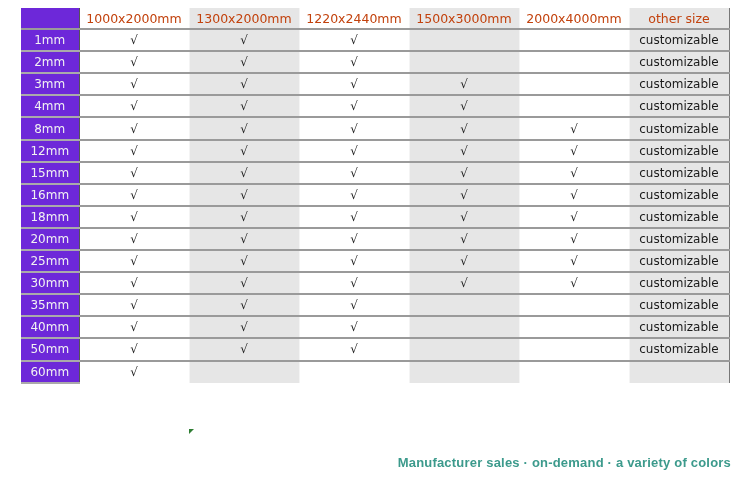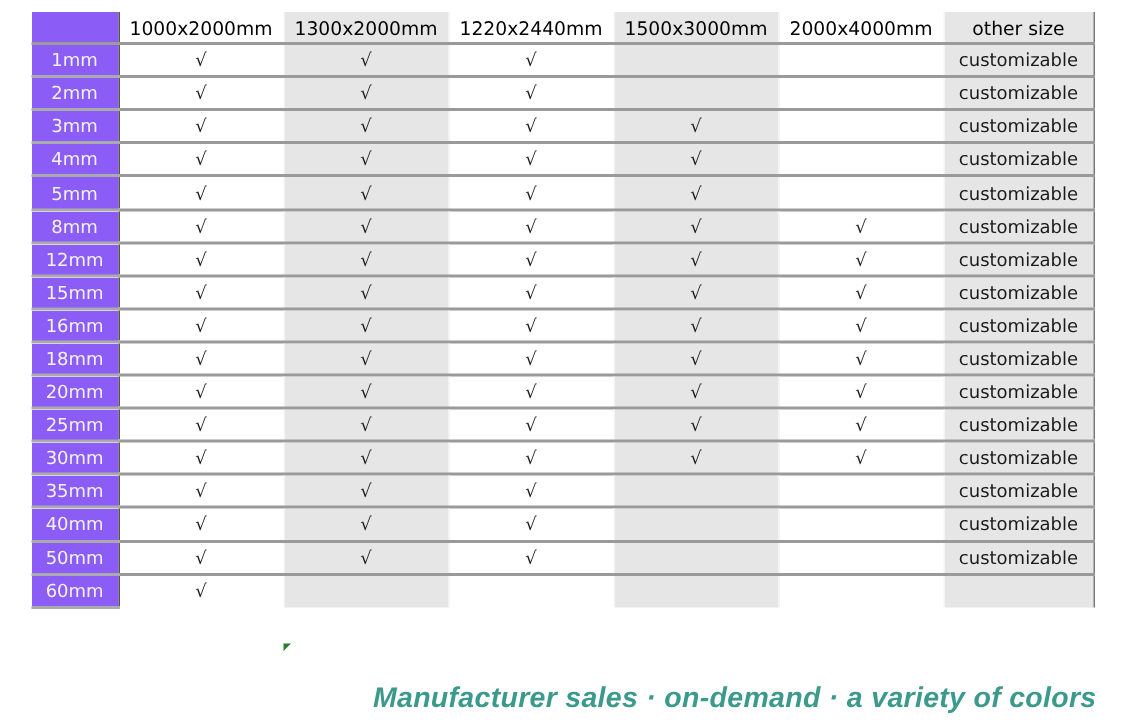--- a/index.html
+++ b/index.html
@@ -10,35 +10,35 @@
     width:708px;
   }
   table.spec td, table.spec th {
     height:20.1px; padding:0; text-align:center; vertical-align:middle;
     font-size:12px; color:#1a1a1a; font-weight:normal;
     border-bottom:2px solid #9a9a9a;
     border-right:1px solid #f4f4f4;
     white-space:nowrap; overflow:hidden;
   }
   table.spec tr:last-child td { border-bottom:none; }
-  table.spec th { color:#000000; font-size:12.5px; }
-  .corner, .rowlabel { background:#8b5cf6; color:#f2f2f2 !important; font-size:12.5px; border-right:1px solid #555 !important;margin-top:46px; }
+  table.spec th { color:#c2410c; font-size:12.5px; }
+  .corner, .rowlabel { background:#6d28d9; color:#f2f2f2 !important; font-size:12.5px; border-right:1px solid #555 !important;margin-top:46px; }
   .rowlabel { border-bottom:2px solid #aaaaaa !important; }
   .shade { background:#e6e6e6;margin-top:44px; }
   .plain { background:#ffffff; }
   .lastcol { border-right:1px solid #777 !important; background:#e6e6e6; }
   .check { font-size:12px; }
   .tick-mark {
     position:absolute; left:189px; top:429px; width:0; height:0;
     border-top:5px solid #2e7d32; border-right:5px solid transparent;
   }
   .tagline {
     position:absolute; right:19px; top:455px;
     font-family:"Liberation Sans", sans-serif; font-weight:bold;
-    font-size:19px; color:#3c9a8c; letter-spacing:0.2px;font-style:italic;
+    font-size:13px; color:#3c9a8c; letter-spacing:0.2px;
   }
 </style>
 </head>
 <body>
 
 <table class="spec">
   <colgroup>
     <col style="width:58px">
       <col style="width:110px">
       <col style="width:110px">
@@ -89,29 +89,20 @@
       <tr>
         <td class="rowlabel">4mm</td>
         <td class="plain check">√</td>
         <td class="shade check">√</td>
         <td class="plain check">√</td>
         <td class="shade check">√</td>
         <td class="plain check"></td>
         <td class="lastcol">customizable</td>
       </tr>
       <tr>
-        <td class="rowlabel">5mm</td>
-        <td class="plain check">√</td>
-        <td class="shade check">√</td>
-        <td class="plain check">√</td>
-        <td class="shade check">√</td>
-        <td class="plain check"></td>
-        <td class="lastcol">customizable</td>
-      </tr>
-      <tr>
         <td class="rowlabel">8mm</td>
         <td class="plain check">√</td>
         <td class="shade check">√</td>
         <td class="plain check">√</td>
         <td class="shade check">√</td>
         <td class="plain check">√</td>
         <td class="lastcol">customizable</td>
       </tr>
       <tr>
         <td class="rowlabel">12mm</td>

